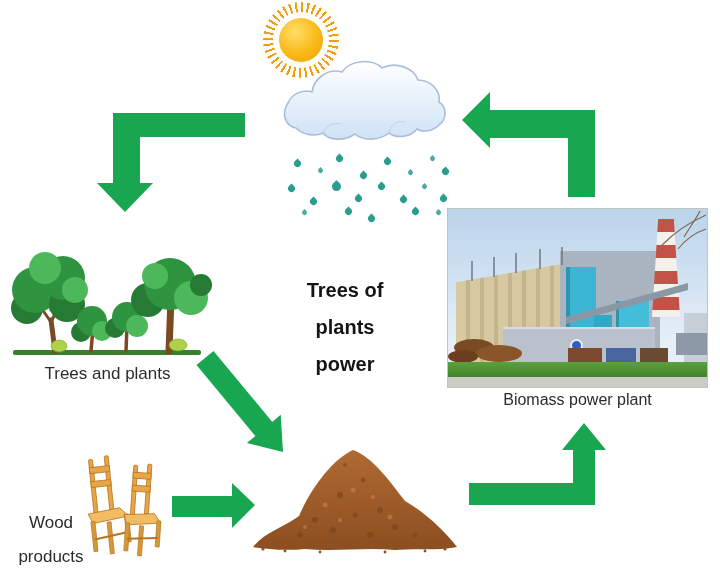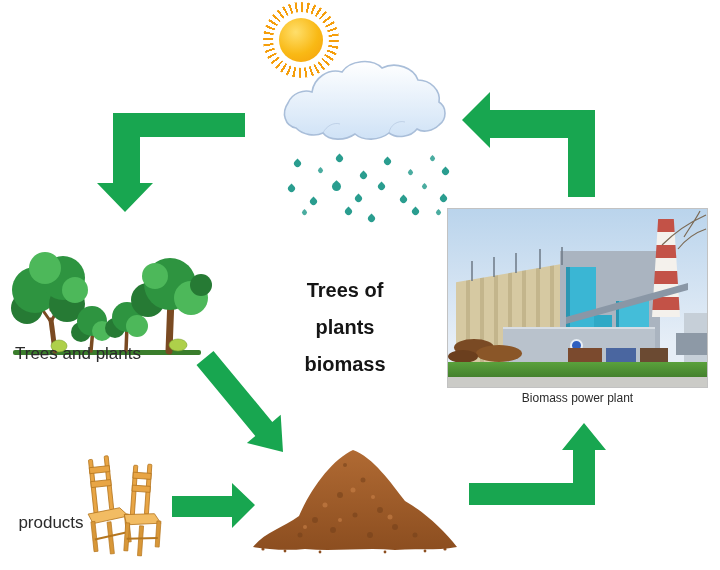--- a/index.html
+++ b/index.html
@@ -26,22 +26,22 @@
   .drop{position:absolute;background:var(--rain_teal);border-radius:0 50% 50% 50%;transform:rotate(45deg);}
   .drop.s{width:5px;height:5px;opacity:.85;}
   .drop.m{width:7px;height:7px;}
   .drop.l{width:9px;height:9px;}
 
   
   .arrow{fill:var(--arrow_green);}
 
   
   .lbl{color:var(--text_dark);font-size:17px;}
-  .trees-lbl{left:15px;top:344px;width:185px;}
-  .plant-lbl{left:460px;top:391px;width:235px;text-align:center;font-size:12px;}
+  .trees-lbl{left:15px;top:364px;width:185px;text-align:center;}
+  .plant-lbl{left:460px;top:391px;width:235px;text-align:center;font-size:16px;}
   .wood-lbl{left:0px;top:506px;width:102px;text-align:center;line-height:34px;}
   .center-title{left:272px;top:272px;width:146px;text-align:center;font-size:20px;
                 font-weight:bold;color:#151515;line-height:37px;}
 
   
   .trunk{fill:none;stroke:var(--trunk_brown);stroke-linecap:round;}
   .leaf-d{fill:var(--leaf_dark);} .leaf-m{fill:var(--leaf_mid);} .leaf-l{fill:var(--leaf_light);}
   .bush{fill:var(--bush_yellow);stroke:#7ba32c;stroke-width:.6;}
   .ground{fill:var(--ground_green);}
 
@@ -163,21 +163,21 @@
     <circle class="leaf-l" cx="150" cy="36" r="13"></circle>
     <circle class="leaf-d" cx="196" cy="45" r="11"></circle>
     <ellipse class="bush" cx="54" cy="106" rx="8" ry="6"></ellipse>
     <ellipse class="bush" cx="173" cy="105" rx="9" ry="6"></ellipse>
   </svg>
   <div class="abs lbl trees-lbl">Trees and plants</div>
 
   <div class="abs center-title">
     <div>Trees of</div>
     <div>plants</div>
-    <div>biomass</div>
+    <div>power</div>
   </div>
 
   <div class="abs photo">
     <div class="blk bldg"></div>
     <div class="blk grayblock"></div>
     <div class="blk tower1"></div>
     <div class="blk tower3"></div>
     <div class="blk tower2"></div>
     <div class="blk chimney"></div>
     <div class="blk rblock1"></div>
@@ -228,20 +228,21 @@
       <rect class="ch-frame" x="16" y="13" width="18" height="6"></rect>
       <rect class="ch-frame" x="16" y="26" width="18" height="6"></rect>
       <polygon class="ch-seat" points="10,56 40,53 47,62 13,66"></polygon>
       <rect class="ch-leg" x="12" y="64" width="4" height="28"></rect>
       <rect class="ch-leg" x="43" y="60" width="4" height="26"></rect>
       <rect class="ch-leg" x="26" y="66" width="4" height="30"></rect>
       <line x1="14" y1="80" x2="45" y2="77" stroke="var(--chair_wood_dark)" stroke-width="2"></line>
     </g>
   </svg>
   <div class="abs lbl wood-lbl">
+    <div>Wood</div>
     <div>products</div>
   </div>
 
   <svg class="abs" style="left:168px;top:478px" width="90" height="55" viewBox="0 0 90 55">
     <polygon class="arrow" points="4,18 64,18 64,5 87,27 64,50 64,39 4,39"></polygon>
   </svg>
 
   <svg class="abs" style="left:462px;top:418px" width="150" height="95" viewBox="0 0 150 95">
     <polygon class="arrow" points="7,65 111,65 111,32 100,32 122,5 144,32 133,32 133,87 7,87"></polygon>
   </svg>

